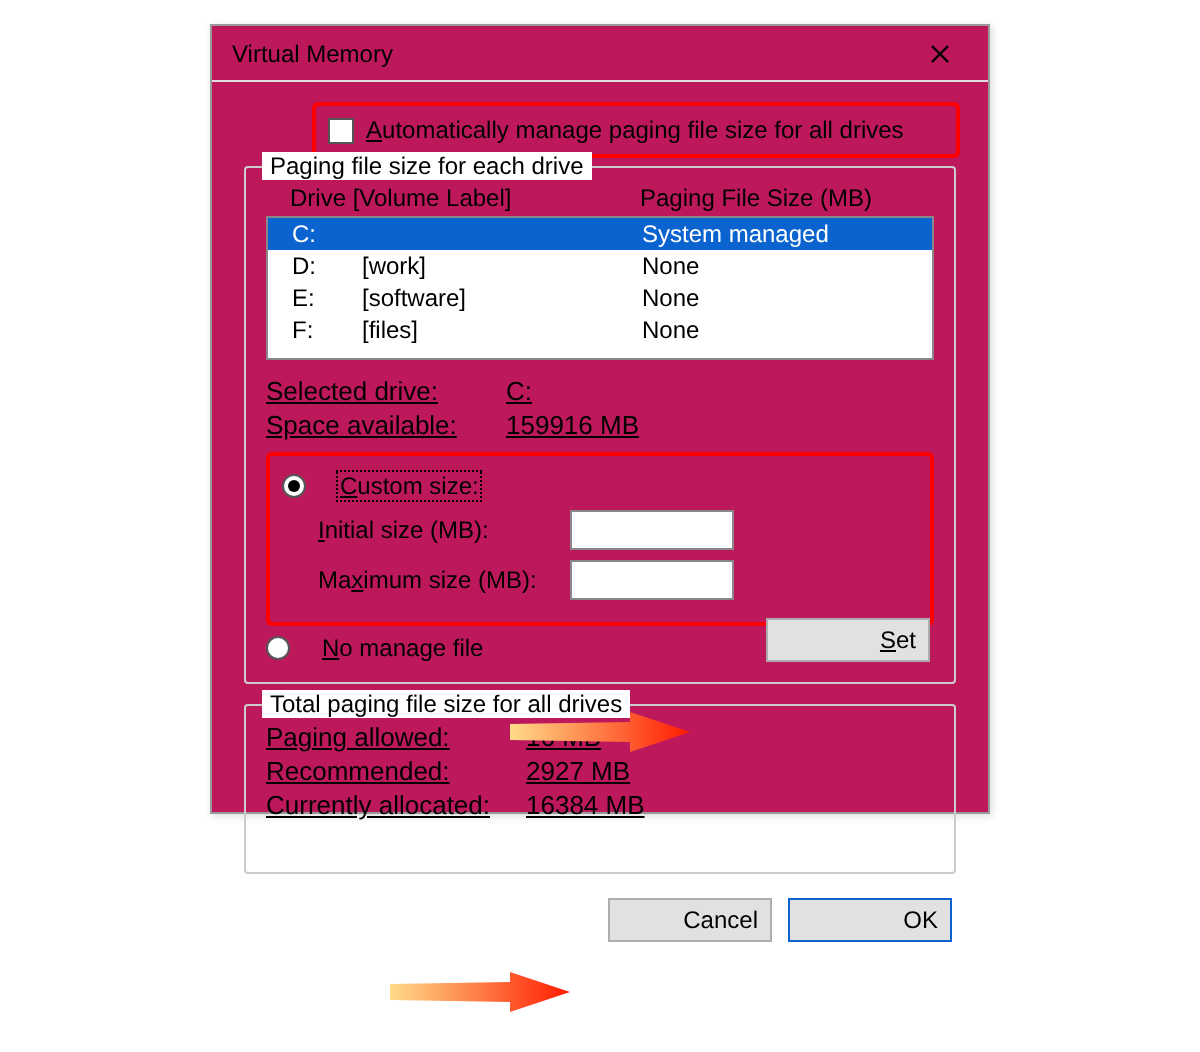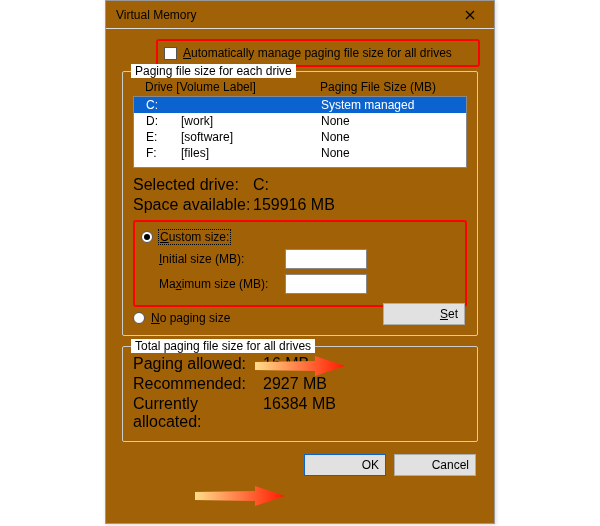--- a/index.html
+++ b/index.html
@@ -10,25 +10,25 @@
     font-size: 12px;
     color: #000;
     width: 600px;
     height: 526px;
     position: relative;
     overflow: hidden;
   }
   .dialog {
     position: absolute;
     left: 105px;
-    top: 0;
+    top: 12px;
     width: 390px;
-    height: 524px;
+    height: 395px;
     border: 1px solid #999;
-    background: #a16207;
+    background: #be185d;
     box-shadow: 1px 1px 4px rgba(0,0,0,0.15);
   }
   .titlebar {
     height: 28px;
     display: flex;
     align-items: center;
     padding: 0 4px 0 10px;
     border-bottom: 1px solid #ddd;
   }
   .titlebar .title { flex: 1; }
@@ -97,31 +97,31 @@
     padding: 0 4px 0 12px;
     height: 16px;
     line-height: 16px;
     white-space: pre;
   }
   .drive-row .dl { flex: 0 0 35px; }
   .drive-row .dlabel { flex: 0 0 140px; }
   .drive-row .dsize { flex: 1; }
   .drive-row.sel { background: #0a63ce; color: #fff; }
 
-  .kv { display: flex; font-size: 16px; margin: 2px 0; }
+  .kv { display: flex; font-size: 13px; margin: 2px 0; text-decoration: underline; }
   .kv .k { flex: 0 0 120px; }
 
   .opt-block {
     margin-top: 6px;
     padding: 4px 6px 6px 6px;
   }
   .radio-row {
     display: flex;
     align-items: center;
-    gap: 6px;
+    gap: 16px;
     margin: 4px 0;
     font-size: 12px;
   }
   .radio {
     width: 12px; height: 12px;
     border: 1px solid #555;
     border-radius: 50%;
     display: flex;
     align-items: center;
     justify-content: center;
@@ -162,21 +162,21 @@
     border: 1px solid #adadad;
     font: inherit;
     cursor: pointer;
     text-align: right;
   }
   .win-btn.primary {
     border: 1.5px solid #0a63ce;
     background: #e1e1e1;
   }
 
-  .totals { margin-top: 10px; padding: 6px 10px 8px 10px; }
+  .totals { margin-top: 10px; padding: 6px 10px 24px 10px; }
   .totals .kv .k { flex: 0 0 130px; }
 
   .dlg-buttons {
     display: flex;
     justify-content: flex-end;
     gap: 8px;
     margin-top: 12px;
     padding-right: 4px;
   }
 
@@ -259,21 +259,21 @@
           <div class="inp"></div>
         </div>
         <div class="sz-row">
           <span class="lbl"><span>Ma</span><span class="u">x</span><span>imum size (MB):</span></span>
           <div class="inp"></div>
         </div>
       </div>
 
       <div class="radio-row">
         <span class="radio"></span>
-        <span><span class="u">N</span><span>o paging size</span></span>
+        <span><span class="u">N</span><span>o manage file</span></span>
       </div>
 
       <div class="set-row">
         <button class="win-btn"><span class="u">S</span><span>et</span></button>
       </div>
     </fieldset>
 
     <fieldset class="group totals">
       <span class="group-legend">Total paging file size for all drives</span>
       <div class="kv">
@@ -284,22 +284,22 @@
           <span class="k">Recommended:</span>
           <span>2927 MB</span>
         </div>
       <div class="kv">
           <span class="k">Currently allocated:</span>
           <span>16384 MB</span>
         </div>
     </fieldset>
 
     <div class="dlg-buttons">
+      <button class="win-btn">Cancel</button>
       <button class="win-btn primary">OK</button>
-      <button class="win-btn">Cancel</button>
     </div>
 
   </div>
 </div>
 
 <div class="arrow" style="left:255px; top:354px;">
   <svg width="90" height="24" viewBox="0 0 90 24">
     <defs>
       <linearGradient id="ga" x1="0" y1="0" x2="1" y2="0">
         <stop offset="0" stop-color="#ffdc8a"></stop>

